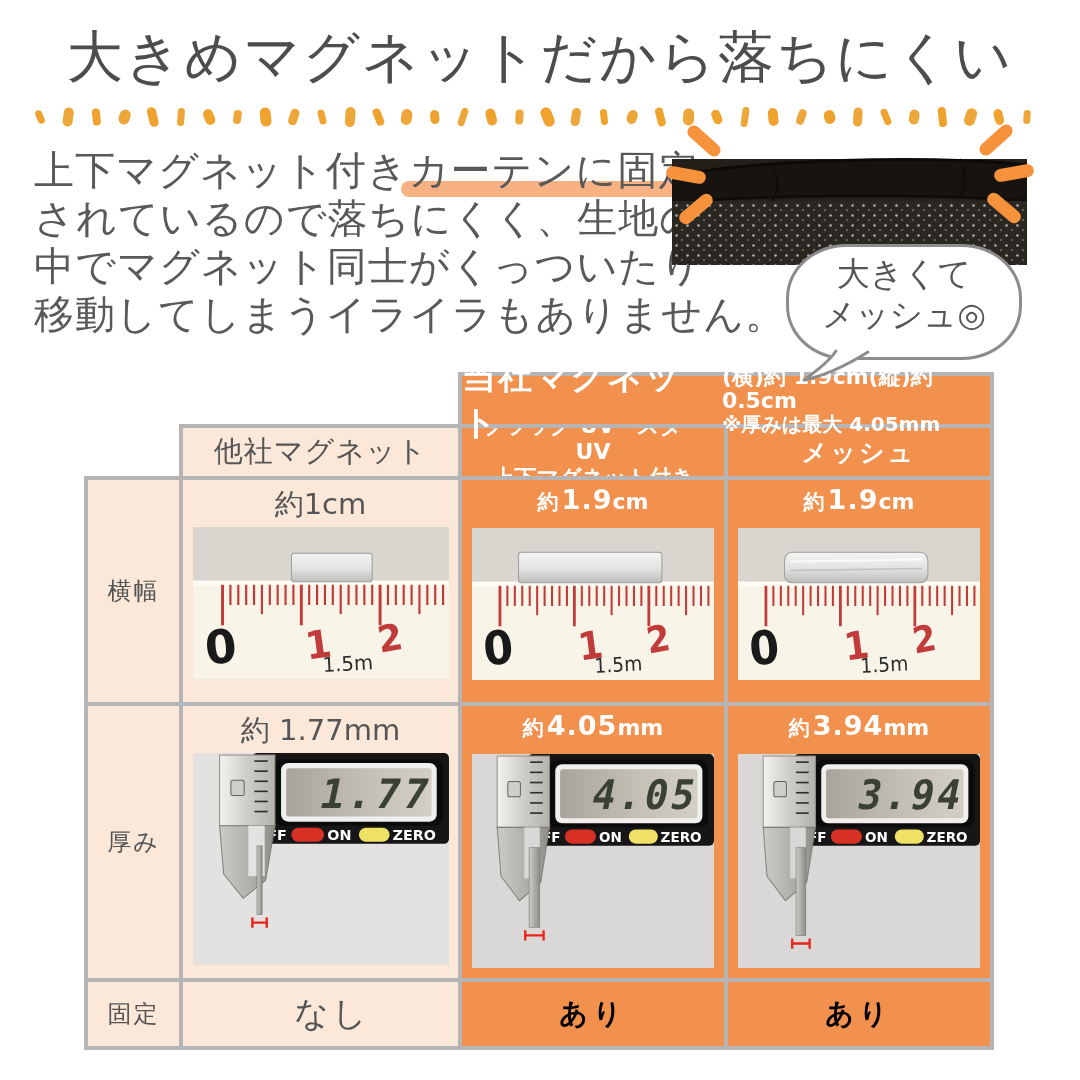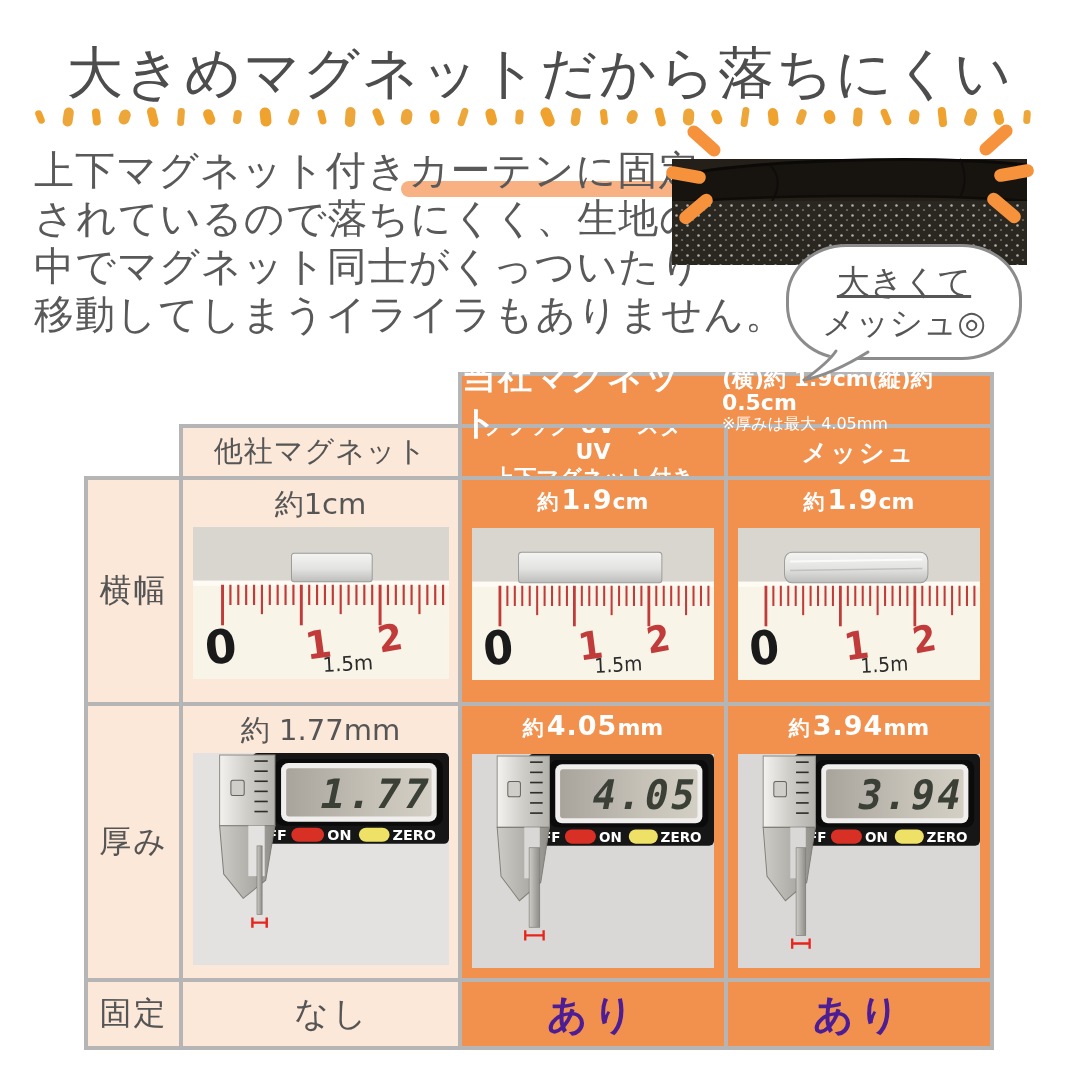--- a/index.html
+++ b/index.html
@@ -1,67 +1,67 @@
 <!DOCTYPE html>
 <html><head>
 <meta charset="utf-8">
 <style>
   html,body{margin:0;padding:0;background:#fff;}
   .page{position:relative;width:1080px;height:1080px;background:#ffffff;overflow:hidden;
         font-family:"DejaVu Sans","Liberation Sans",sans-serif;color:#555;}
 
   
   .title{position:absolute;top:20px;left:0;right:0;text-align:center;
-         font-size:56px;font-weight:500;color:#4d4d4d;letter-spacing:2px;margin-top:16px;}
+         font-size:56px;font-weight:500;color:#4d4d4d;letter-spacing:2px;}
   .divider{position:absolute;top:100px;left:28px;}
   .intro{position:absolute;top:146px;left:34px;z-index:0;font-size:40px;line-height:48px;
          color:#595959;letter-spacing:1px;white-space:nowrap;}
   .hl{position:relative;}
   .hl::after{content:"";position:absolute;left:-8px;right:-10px;bottom:-4px;height:16px;
              background:#f7b183;border-radius:9px;z-index:-1;}
 
   .fabric{position:absolute;top:113px;left:630px;z-index:1;}
 
   .bubble{position:absolute;top:244px;left:786px;width:236px;height:116px;z-index:5;
           background:#fff;border:3px solid #8c8c8c;border-radius:60px/54px;
           box-sizing:border-box;text-align:center;}
   .bubble .bl{font-size:33px;color:#565656;line-height:41px;}
-  .bubble .bl:first-child{margin-top:14px;text-decoration:underline;}
+  .bubble .bl:first-child{margin-top:6px;}
   .tail{position:absolute;top:348px;left:798px;z-index:6;}
 
   
   .hdr1{position:absolute;left:458px;top:372px;width:536px;height:52px;box-sizing:border-box;
         border:4px solid #b5b5b5;border-bottom:none;background:#F2914E;z-index:2;
         display:flex;align-items:center;justify-content:center;gap:26px;color:#fff;}
   .hdr1 .h1t{font-size:34px;font-weight:bold;letter-spacing:2px;}
   .hdr1 .h1notes{display:flex;flex-direction:column;line-height:1.1;}
   .hdr1 .n1{font-size:22px;font-weight:bold;}
-  .hdr1 .n2{font-size:16px;font-weight:normal;}
+  .hdr1 .n2{font-size:20px;font-weight:bold;}
 
   .tbl{position:absolute;left:84px;top:424px;width:910px;height:626px;box-sizing:border-box;
        background:#b5b5b5;padding:4px;display:grid;gap:4px;
        grid-template-columns:91px 275px 262px 262px;
        grid-template-rows:48px 222px 272px 64px;}
   .corner-spacer{position:absolute;left:84px;top:424px;width:95px;height:52px;background:#fff;z-index:3;}
   .cell{display:flex;flex-direction:column;align-items:center;justify-content:center;overflow:hidden;}
   .c-peach{background:#FBE8D9;}
   .c-orange{background:#F2914E;}
   .hdr2{font-size:29px;color:#555;letter-spacing:1px;}
   .hdr2w{font-size:22px;line-height:26px;color:#fff;font-weight:bold;text-align:center;}
   .hdr2m{font-size:25px;color:#fff;font-weight:bold;letter-spacing:3px;}
-  .rowlab{font-size:32px;color:#555;letter-spacing:2px;}
+  .rowlab{font-size:24px;color:#555;letter-spacing:2px;}
   .photo-cell{justify-content:flex-start;}
   .comp-label{font-size:29px;color:#555;margin-top:5px;height:40px;display:flex;align-items:center;}
   .val-label{display:flex;align-items:baseline;justify-content:center;color:#fff;
              margin-top:4px;height:42px;}
   .val-label .vp{font-size:21px;font-weight:bold;margin-right:3px;}
   .val-label .vv{font-size:27px;font-weight:bold;letter-spacing:1px;}
   .val-label .vu{font-size:22px;font-weight:bold;}
   .nashi{font-size:34px;color:#555;letter-spacing:3px;padding-left:23px;}
-  .ari{font-size:40px;font-weight:bold;color:#4c1d95;letter-spacing:5px;}
+  .ari{font-size:28px;font-weight:bold;color:#000000;letter-spacing:5px;}
   .photo{display:block;margin:2px auto 0;}
 
   .lcd-digits{font-family:"DejaVu Sans Mono","Liberation Mono",monospace;font-weight:bold;
               font-size:40px;fill:#3b4036;letter-spacing:3px;}
   .btn-txt{fill:#fff;font-size:14px;font-weight:bold;font-family:"DejaVu Sans","Liberation Sans",sans-serif;}
   .slot1{fill:#e3e2e0;} .slot2{fill:#d9d8d6;}
 </style>
 </head>
 <body>
 

